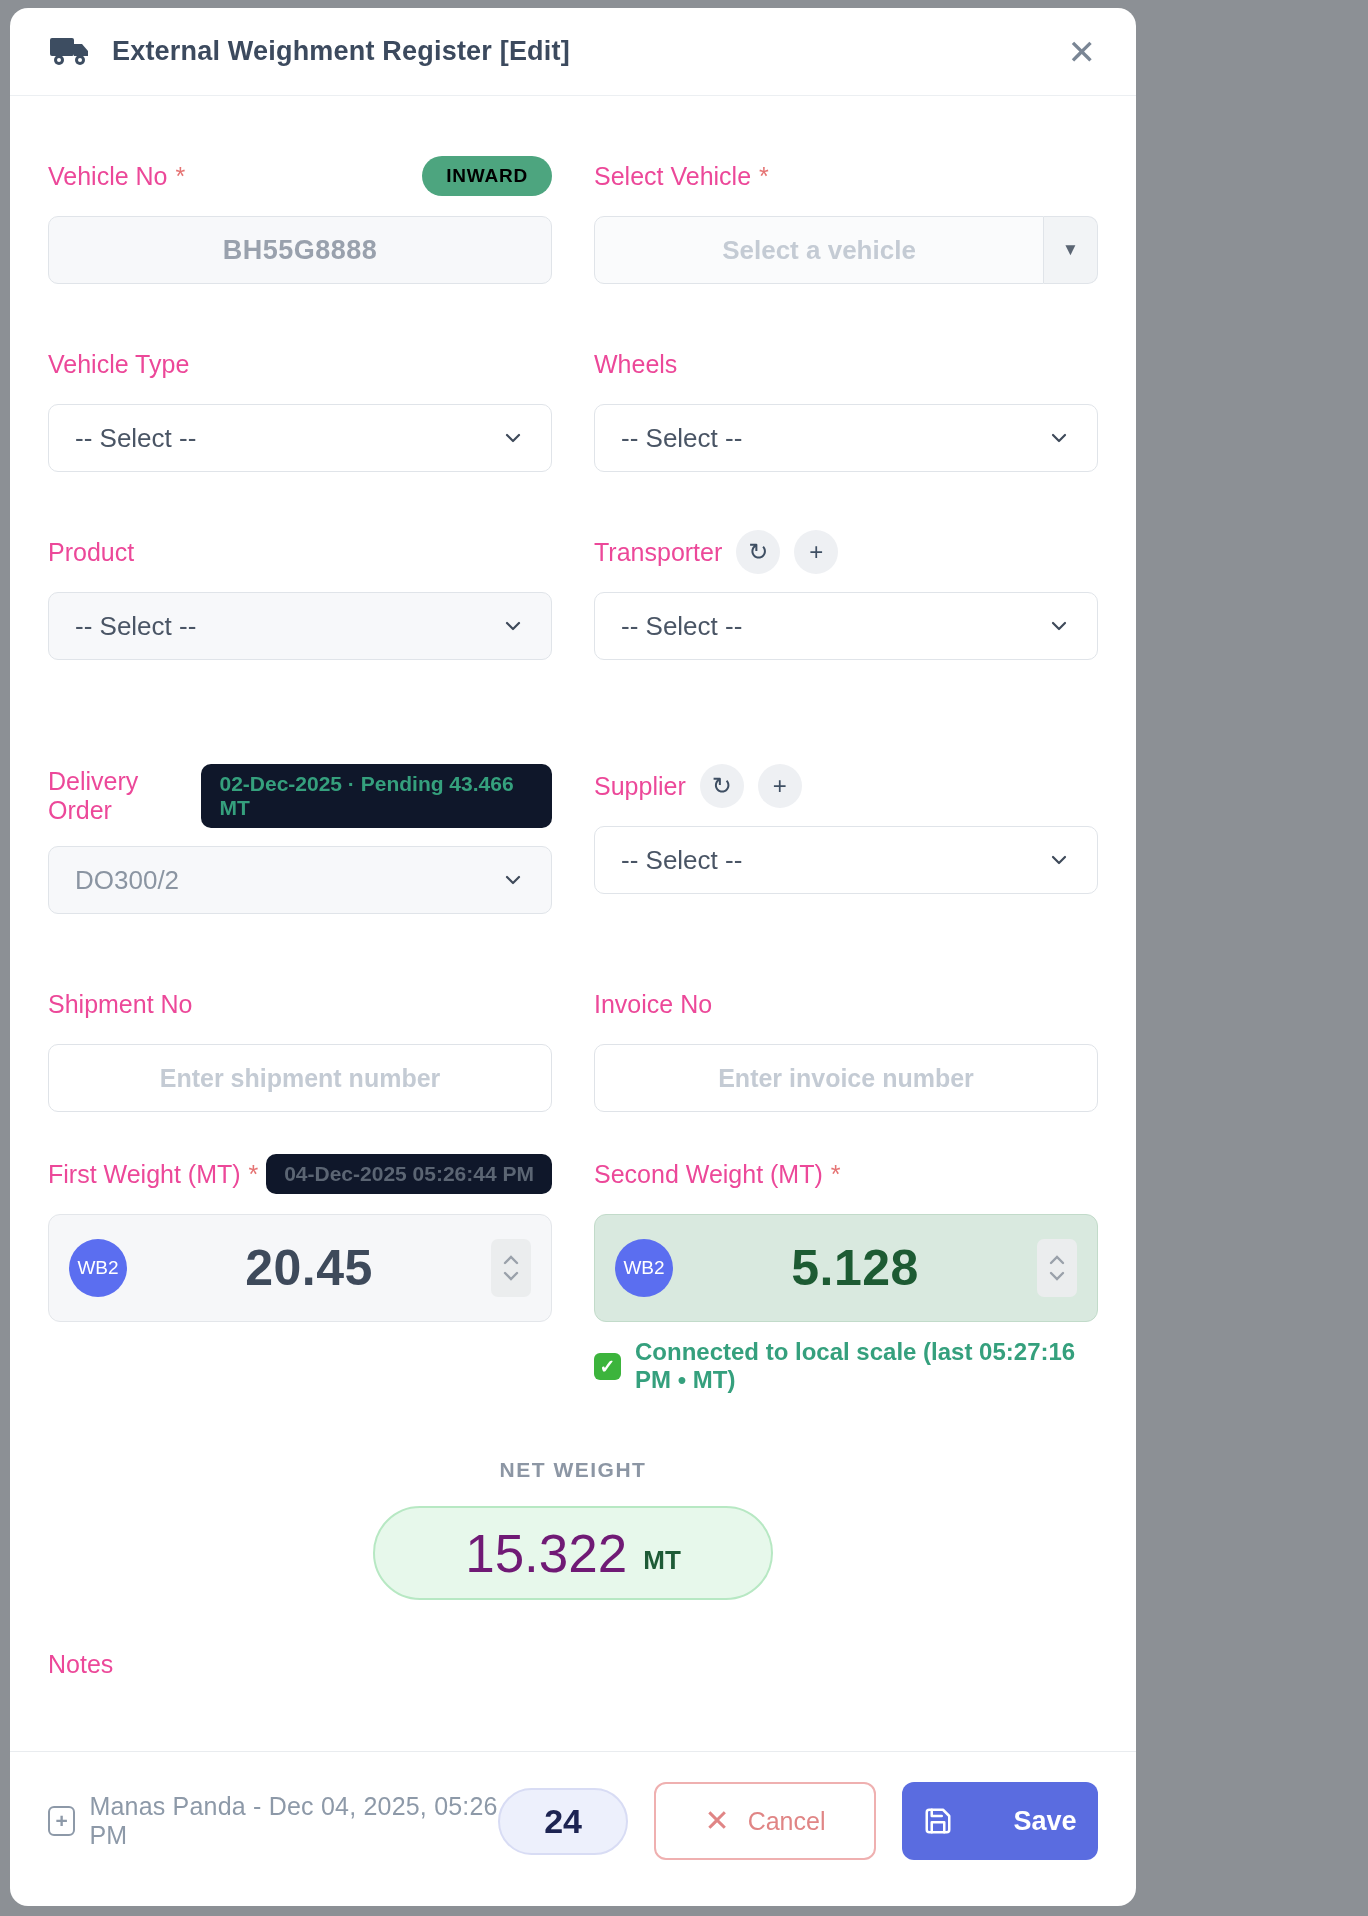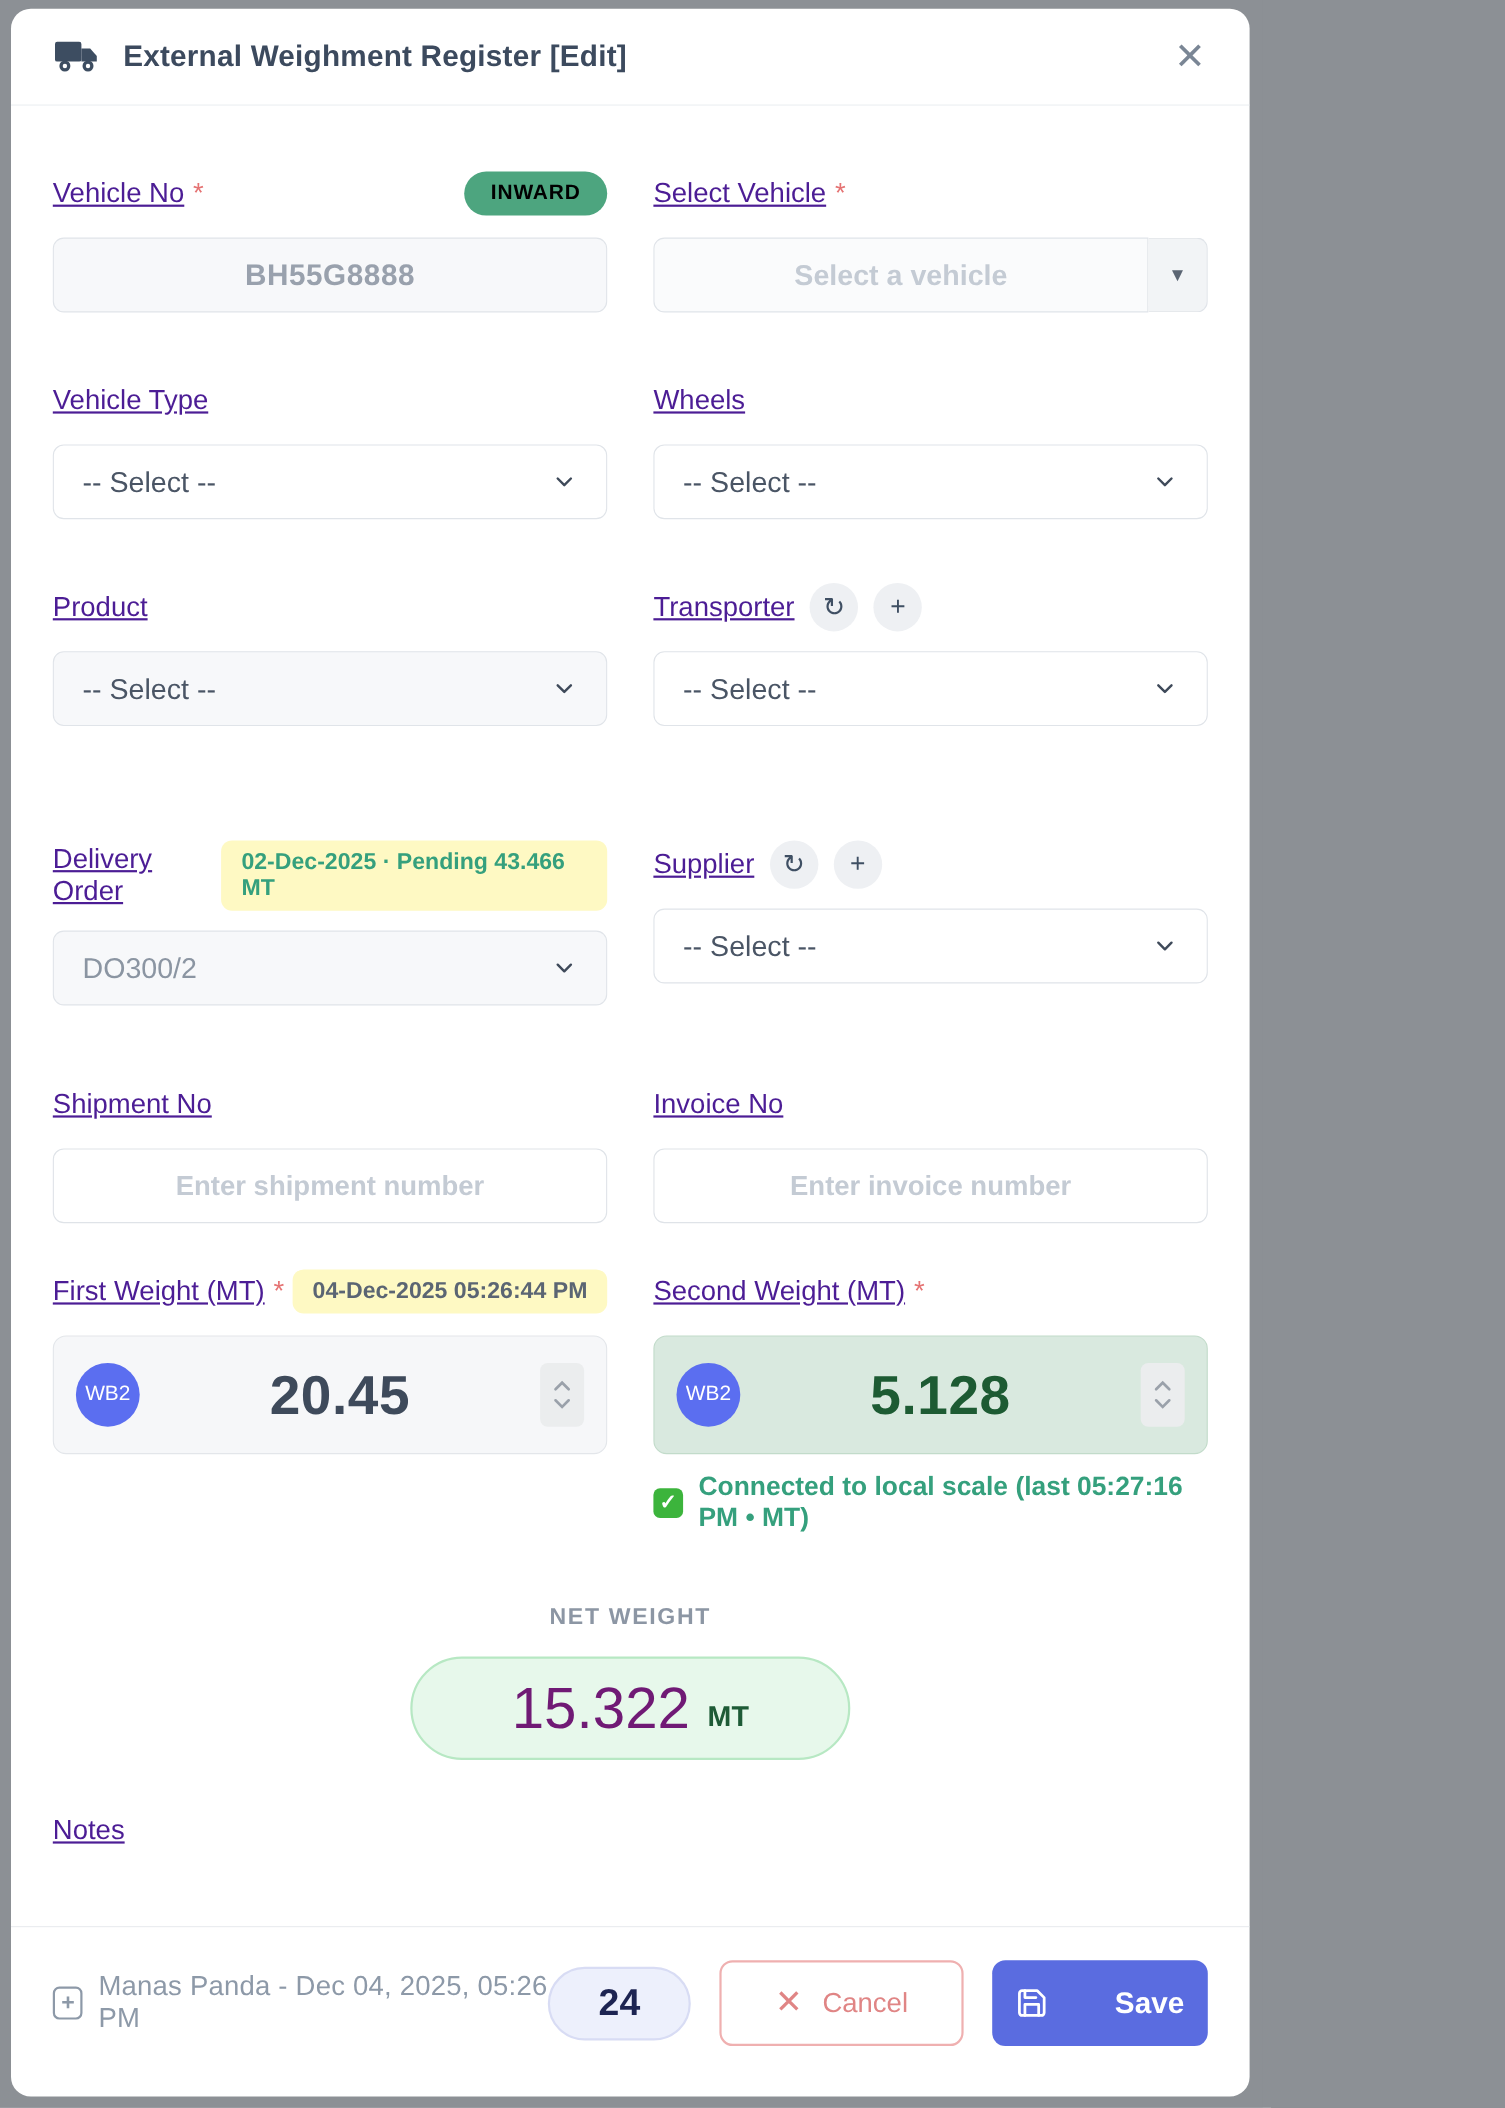--- a/index.html
+++ b/index.html
@@ -16,26 +16,26 @@
   .modal-title { font-size:27px; font-weight:700; color:#3c4a5e; letter-spacing:.2px; }
   .close-btn { margin-left:auto; font-size:34px; font-weight:300; color:#7a8695; cursor:pointer; line-height:1; }
 
   
   .modal-body { flex:1 1 auto; padding:58px 38px 0 38px; overflow:hidden; }
   .row { display:grid; grid-template-columns:1fr 1fr; column-gap:42px; }
   .mb-58 { margin-bottom:58px; } .mb-104 { margin-bottom:104px; }
   .mb-68 { margin-bottom:68px; } .mb-40 { margin-bottom:40px; }
 
   .label-row { display:flex; align-items:center; min-height:44px; margin-bottom:18px; }
-  .label { font-size:25px; font-weight:500; color:#4c1d95;text-decoration:underline; }
+  .label { font-size:25px; font-weight:500; color:#ec4899; }
   .req { color:#e57373; margin-left:8px; font-size:25px; }
 
   .pill-badge { margin-left:auto; background:#4da57f; color:#000000; font-weight:800;
                 font-size:19px; letter-spacing:.8px; padding:9px 24px; border-radius:999px; }
-  .info-badge { margin-left:auto; background:#fef9c3; border-radius:10px; padding:8px 18px;
+  .info-badge { margin-left:auto; background:#0f172a; border-radius:10px; padding:8px 18px;
                 font-size:21px; font-weight:700; }
   .info-badge.green { color:#35a07d; }
   .info-badge.gray  { color:#5b6573; }
 
   .icon-circle { width:44px; height:44px; border-radius:50%; background:#eef0f3; color:#3f4f63;
                  display:flex; align-items:center; justify-content:center; font-size:24px;
                  margin-left:14px; cursor:pointer; user-select:none; }
 
   .field { height:68px; border:1px solid #e0e4e9; border-radius:10px; background:#ffffff;
            display:flex; align-items:center; padding:0 26px; font-size:26px; color:#4a5565; }

